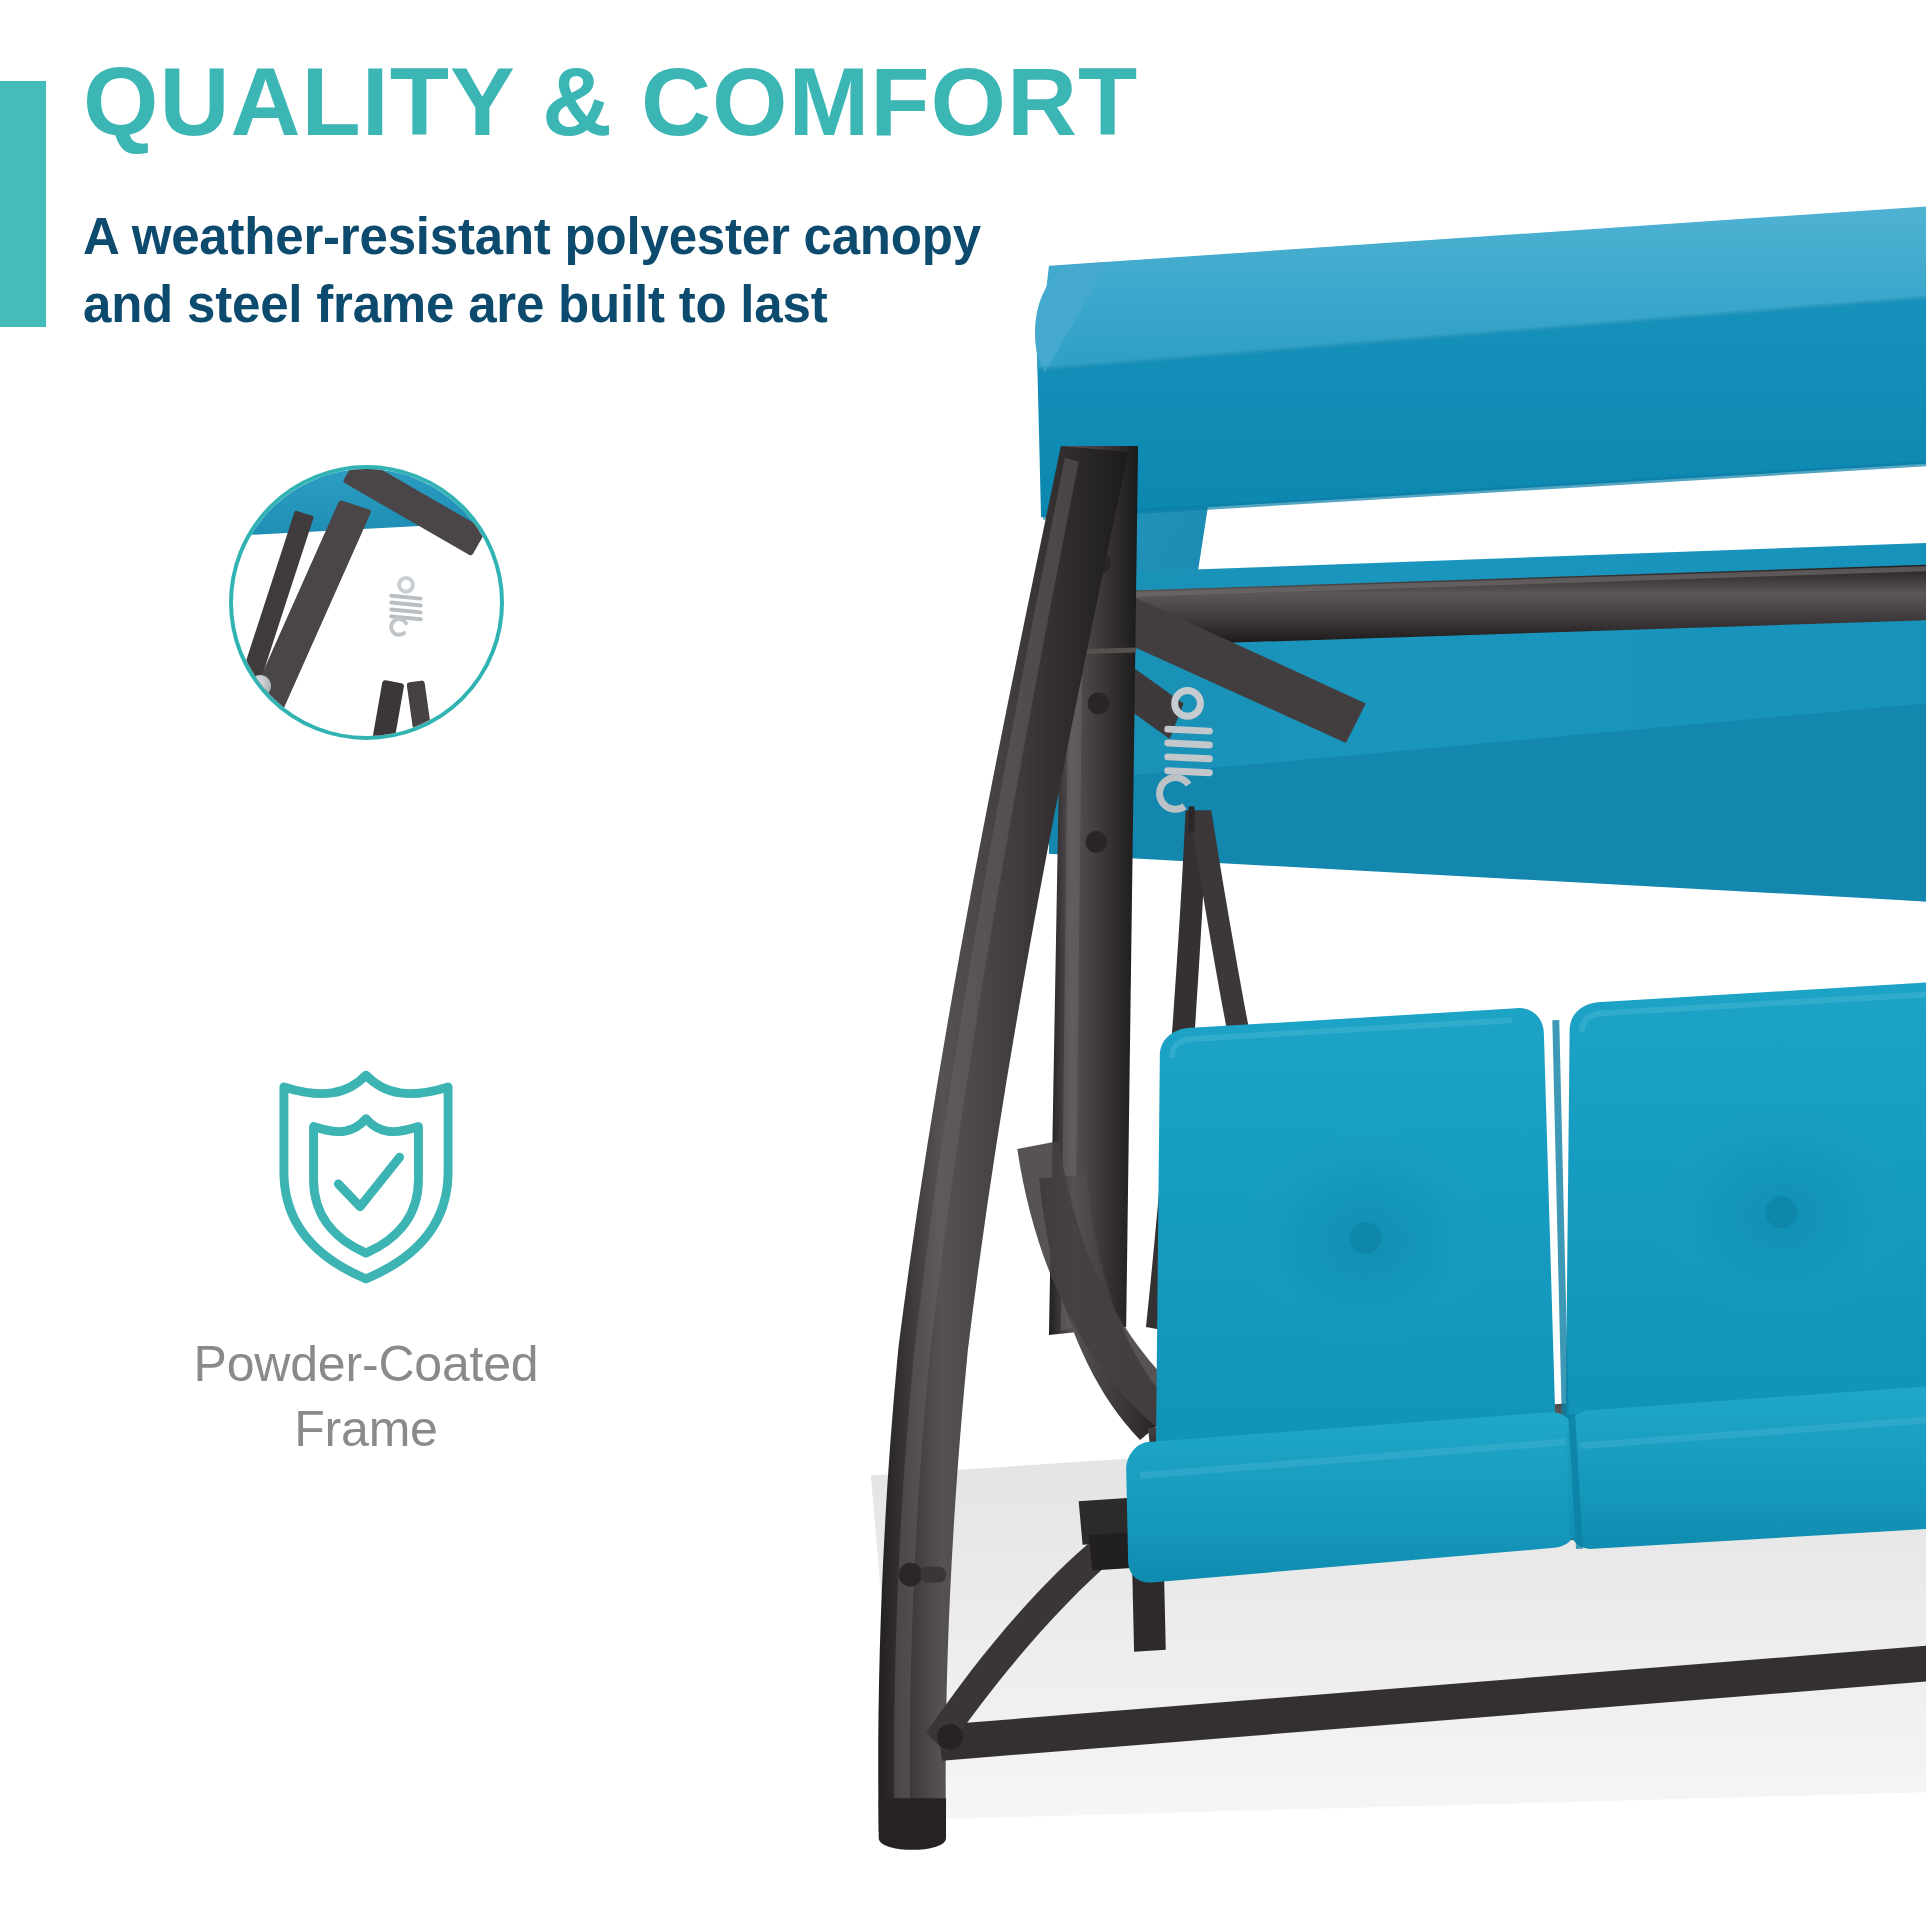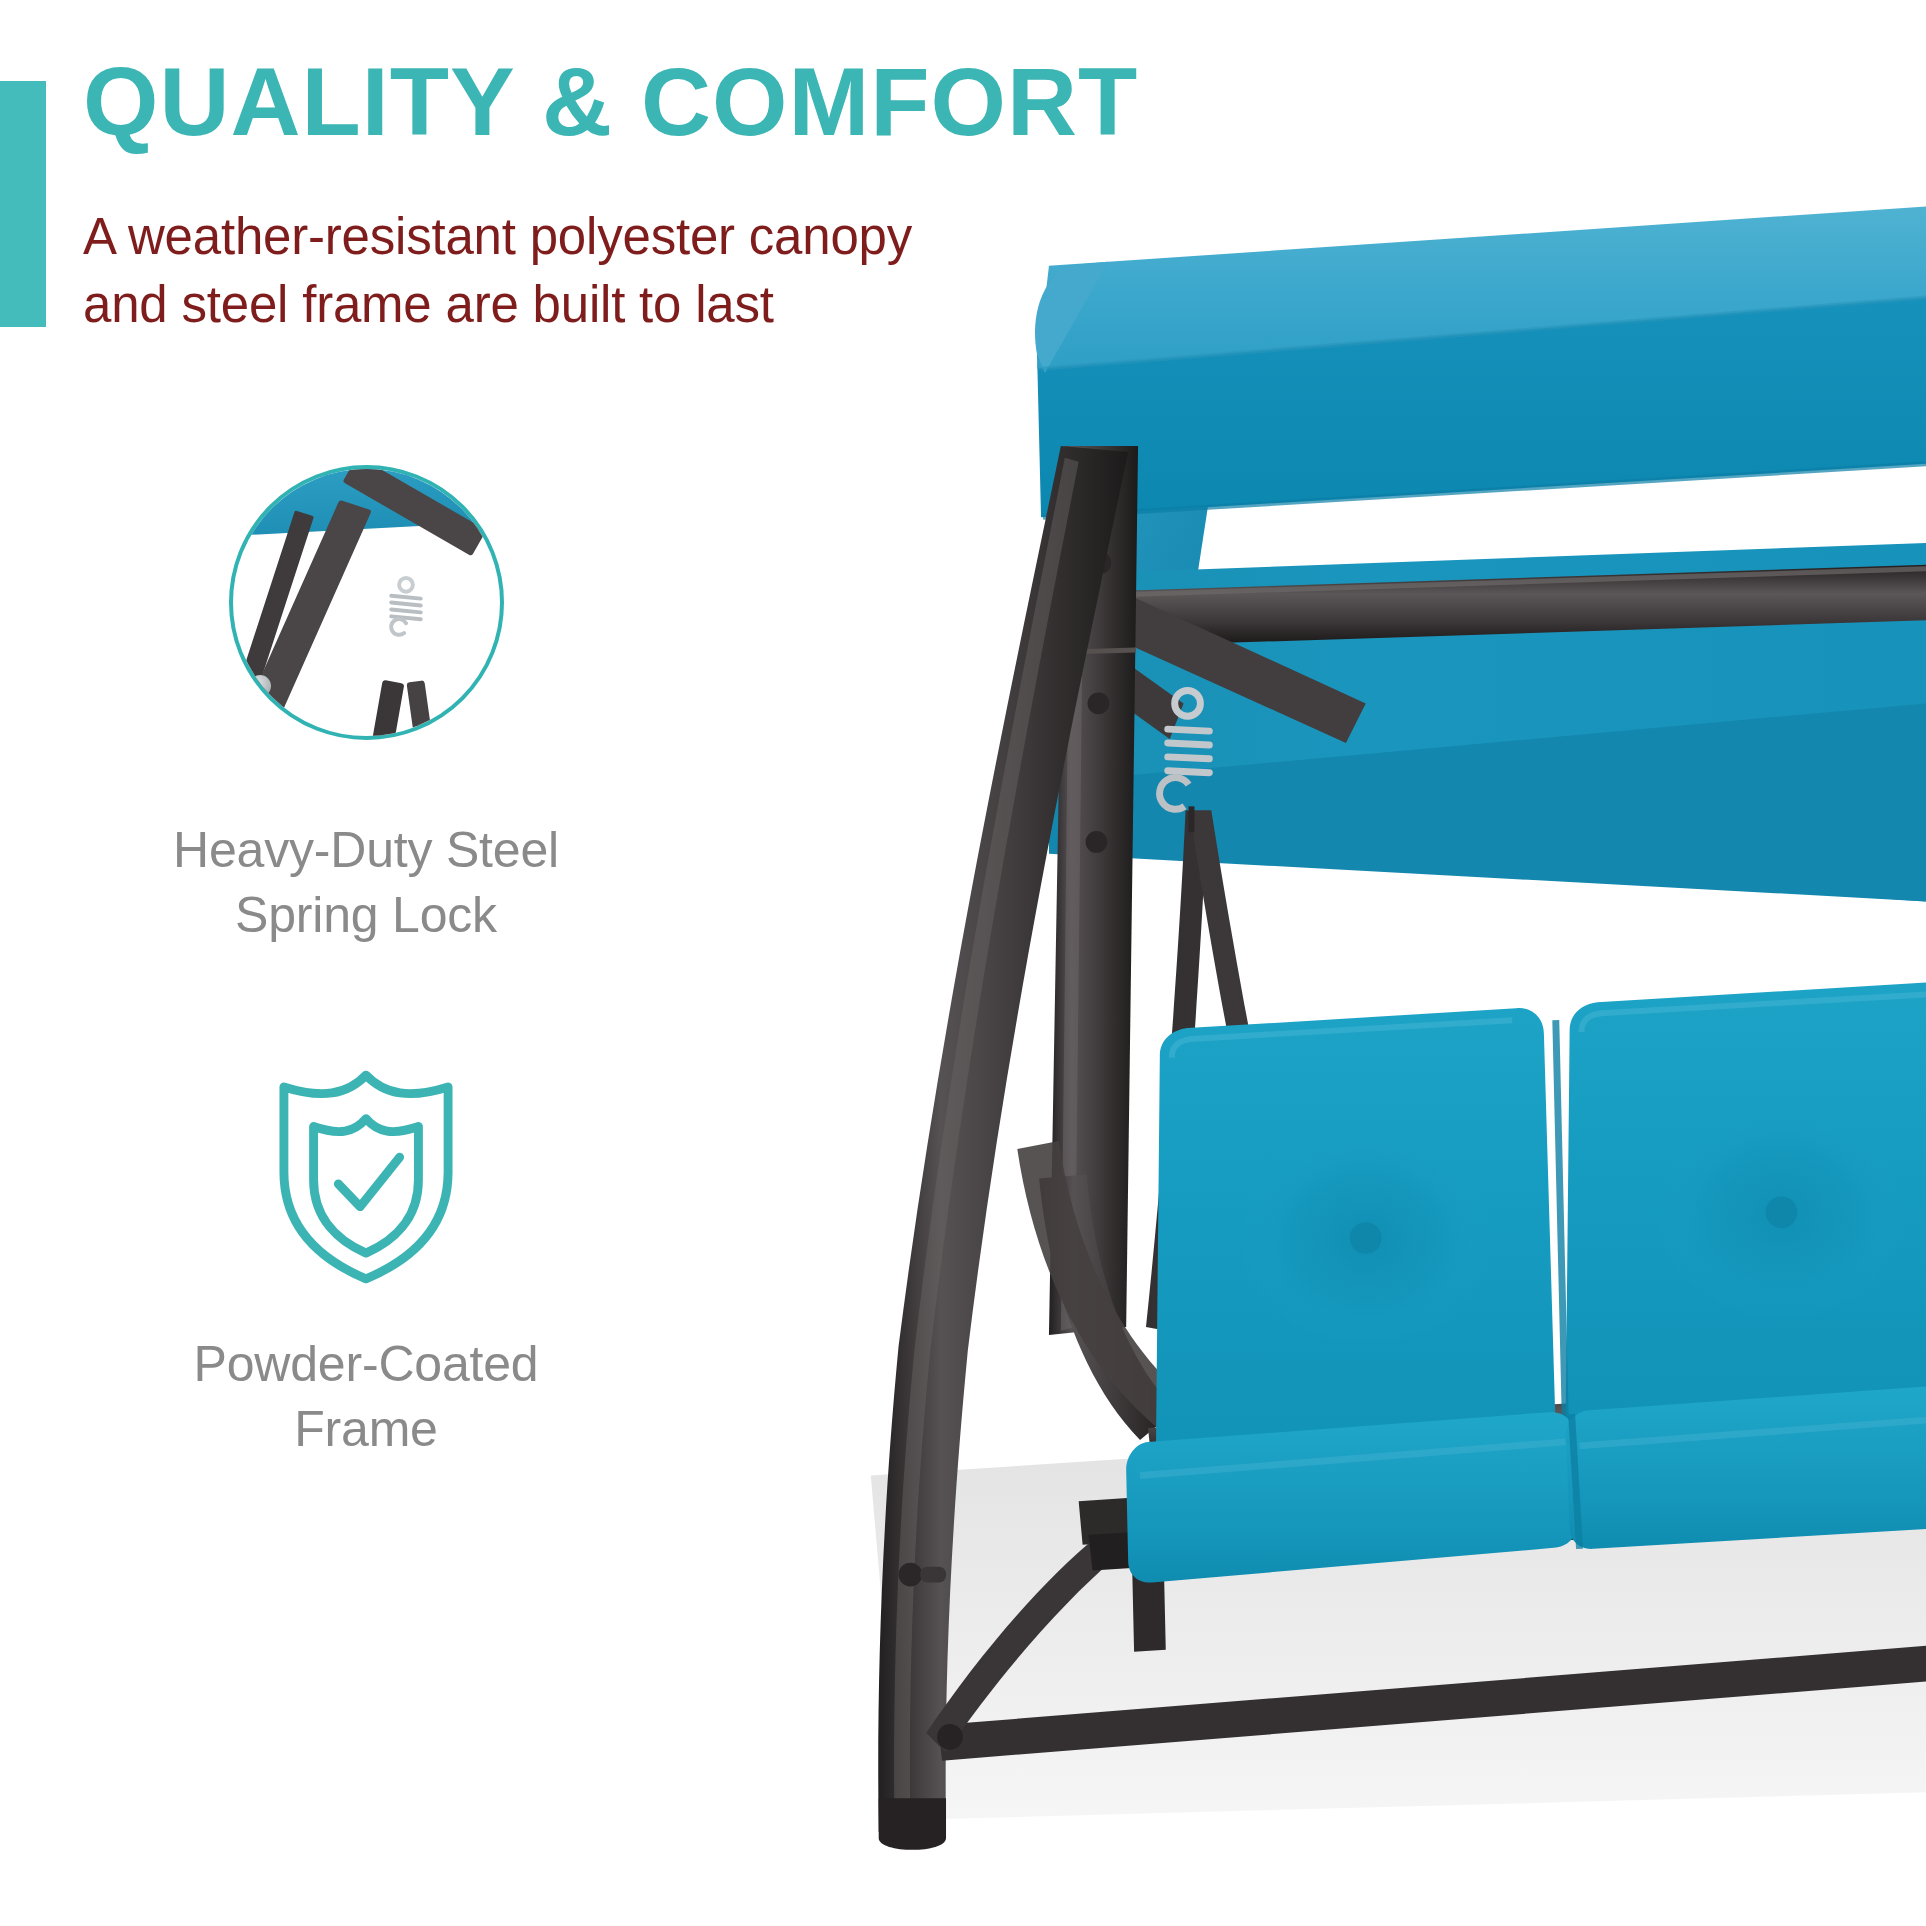--- a/index.html
+++ b/index.html
@@ -19,21 +19,21 @@
     position:absolute; left:0; top:81px; width:46px; height:246px;
     background:#45BCBC;
   }
   .headline {
     position:absolute; left:83px; top:51px;
     font-size:97px; font-weight:700; letter-spacing:1px;
     color:#3BB6B4; line-height:1.06; white-space:nowrap;
   }
   .subhead {
     position:absolute; left:83px; top:203px;
-    font-size:51px; font-weight:400; color:#7f1d1d;
+    font-size:51px; font-weight:700; color:#0c4a6e;
     line-height:1.33; letter-spacing:-0.2px; white-space:pre-line;
   }
 
   
   .feature { position:absolute; left:59px; width:614px; text-align:center; }
   .feature-caption {
     font-size:50px; font-weight:300; color:#8A8A8A;
     line-height:1.30; letter-spacing:-0.2px; white-space:pre-line;
   }
   #feature-spring   { top:414px; }
@@ -116,22 +116,20 @@
         <div class="ci-strap2"></div>
         <svg class="ci-spring" viewBox="0 0 46 62">
           <g fill="none" stroke="#B9BEC2" stroke-width="4" stroke-linecap="round">
             <circle cx="23" cy="9" r="7" stroke="#C8CDD1"></circle>
             <path d="M8 20 L38 23 M8 27 L38 30 M8 34 L38 37 M8 41 L38 44"></path>
             <path d="M23 48 a8 8 0 1 0 -2 10" stroke="#C0C5C9"></path>
           </g>
         </svg>
       </div>
     </div>
-    <div class="feature-caption">Heavy-Duty Steel
-Spring Lock</div>
   </div>
 
   <div class="feature" id="feature-powder">
     <div class="icon-wrap">
       <svg width="180" height="224" viewBox="0 0 182 226">
         <g fill="none" stroke="#3CB4B4" stroke-width="9" stroke-linecap="round" stroke-linejoin="round">
           <path d="M8 22 C46 34 72 30 91 10 C110 30 136 34 174 22
                    L174 108 C174 166 134 198 91 216
                    C48 198 8 166 8 108 Z"></path>
           <path d="M38 62 C64 71 79 68 91 54 C103 68 118 71 144 62

